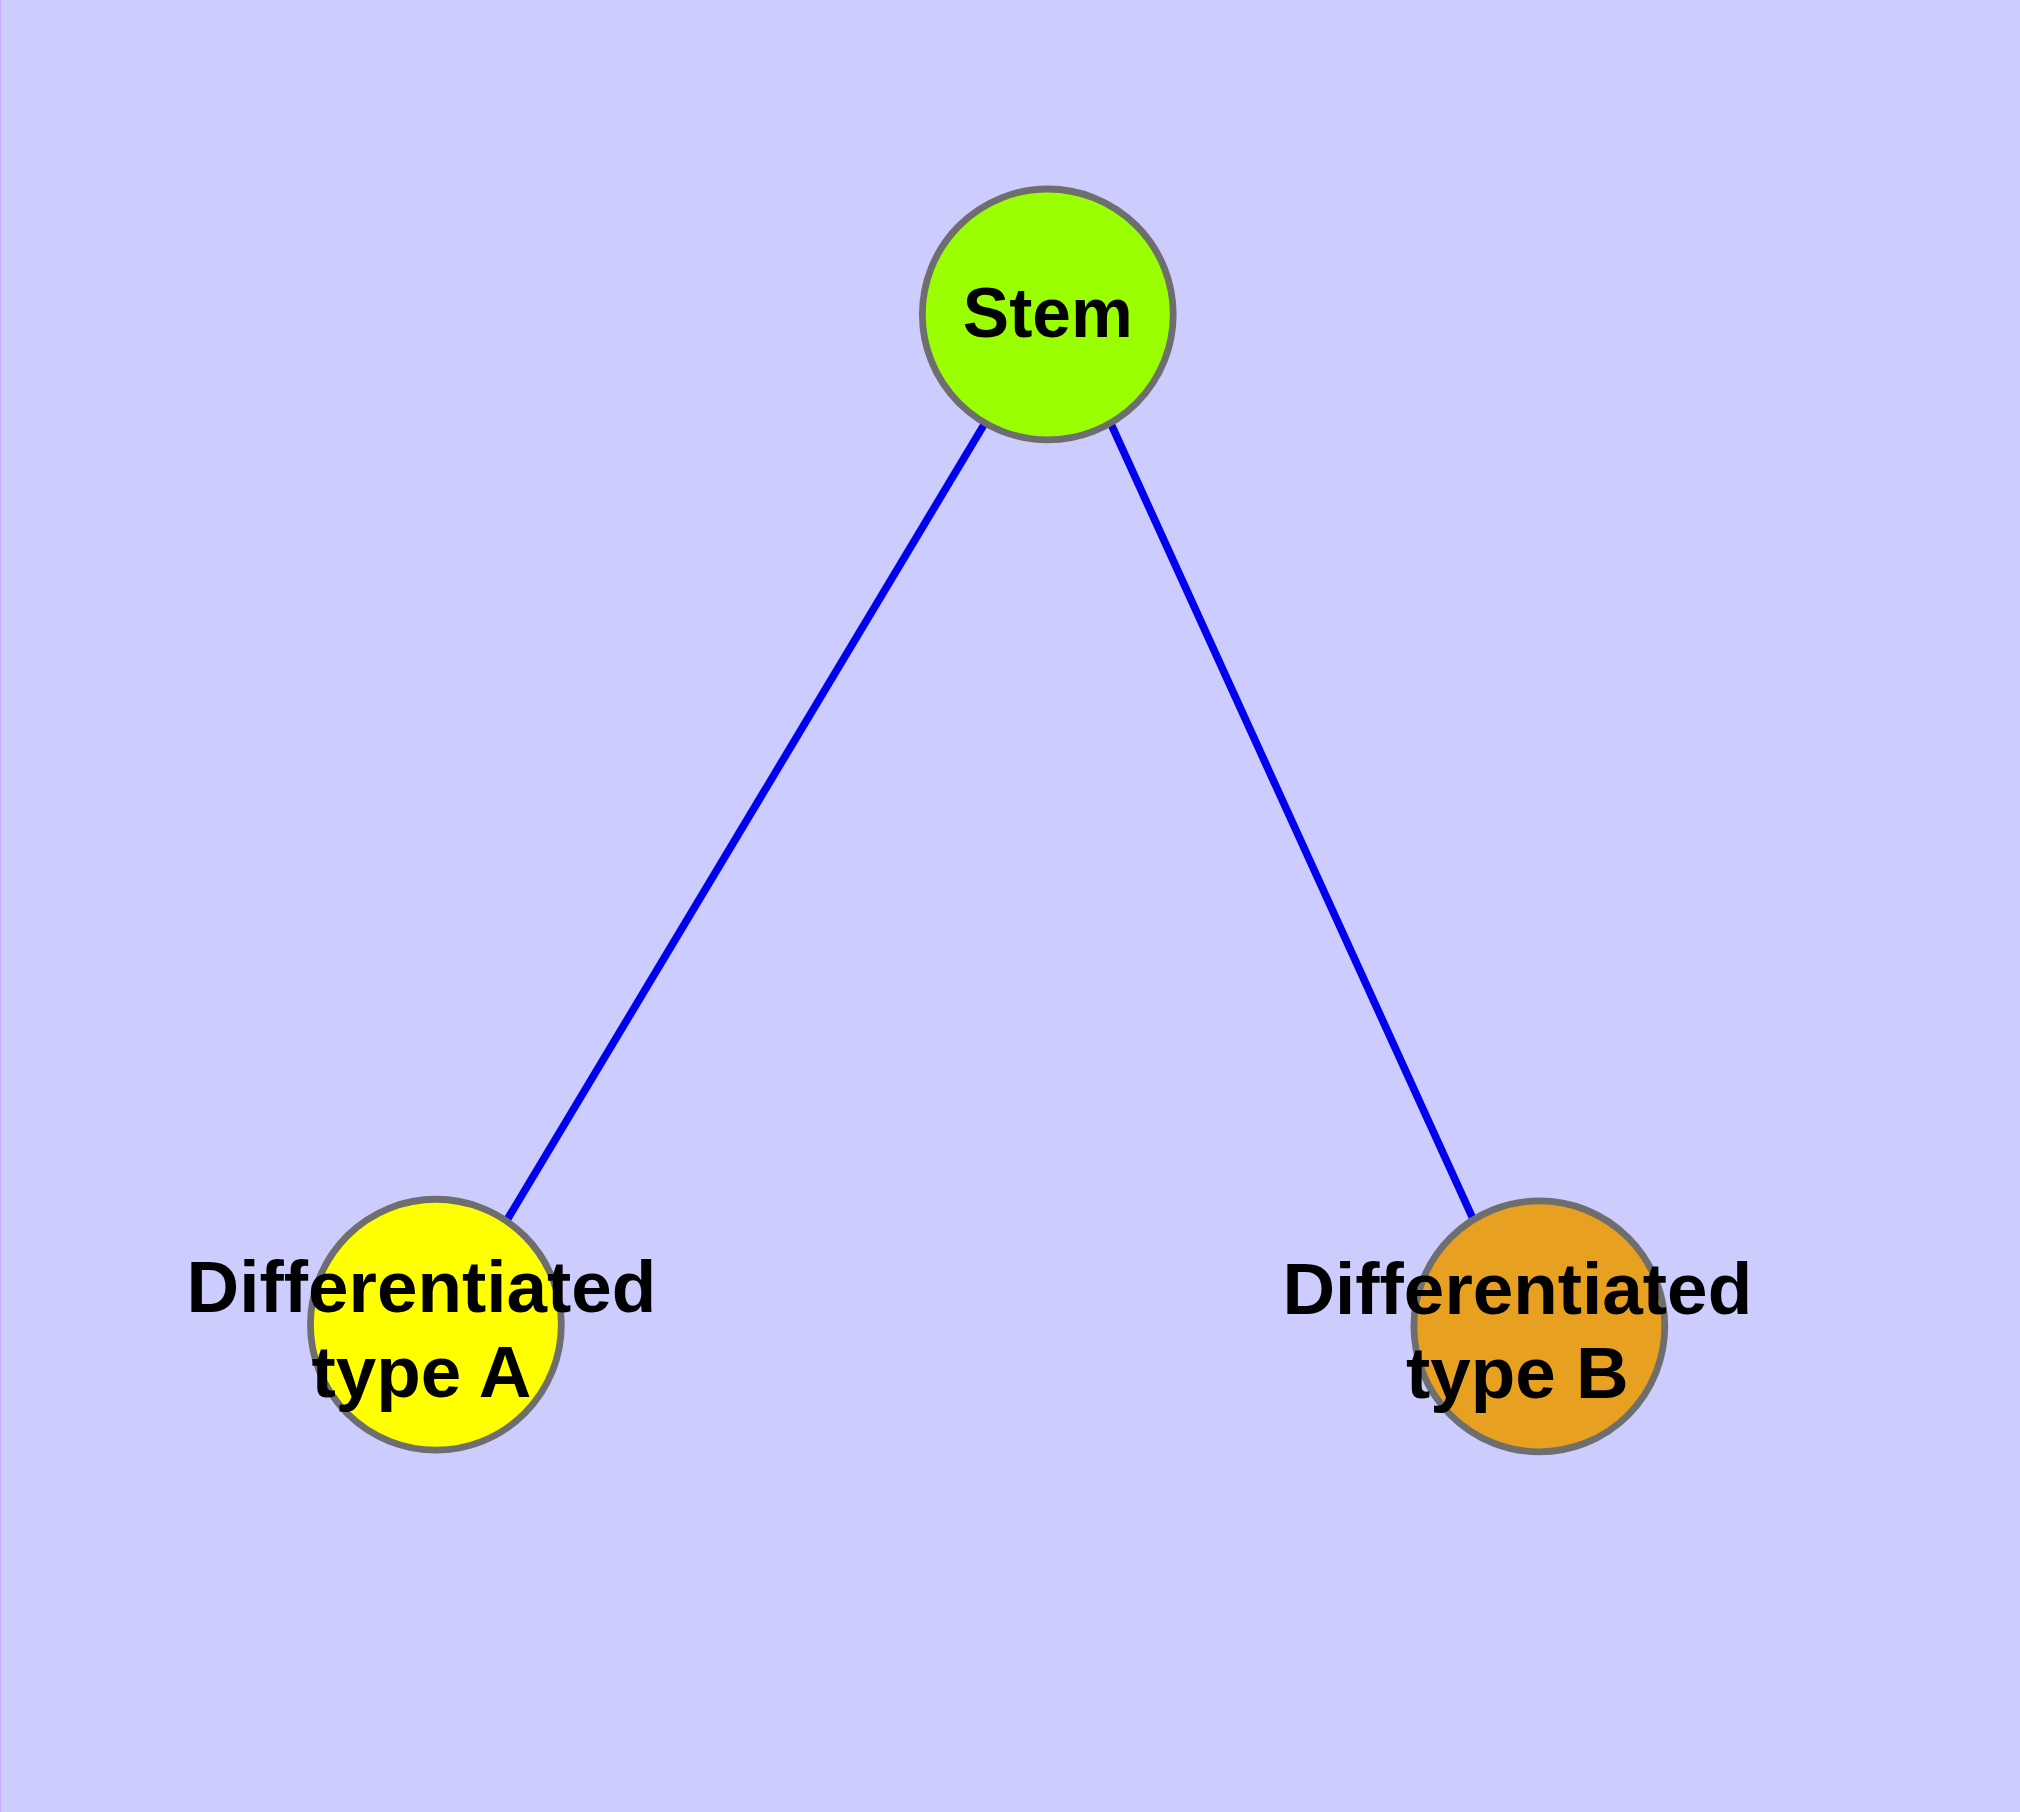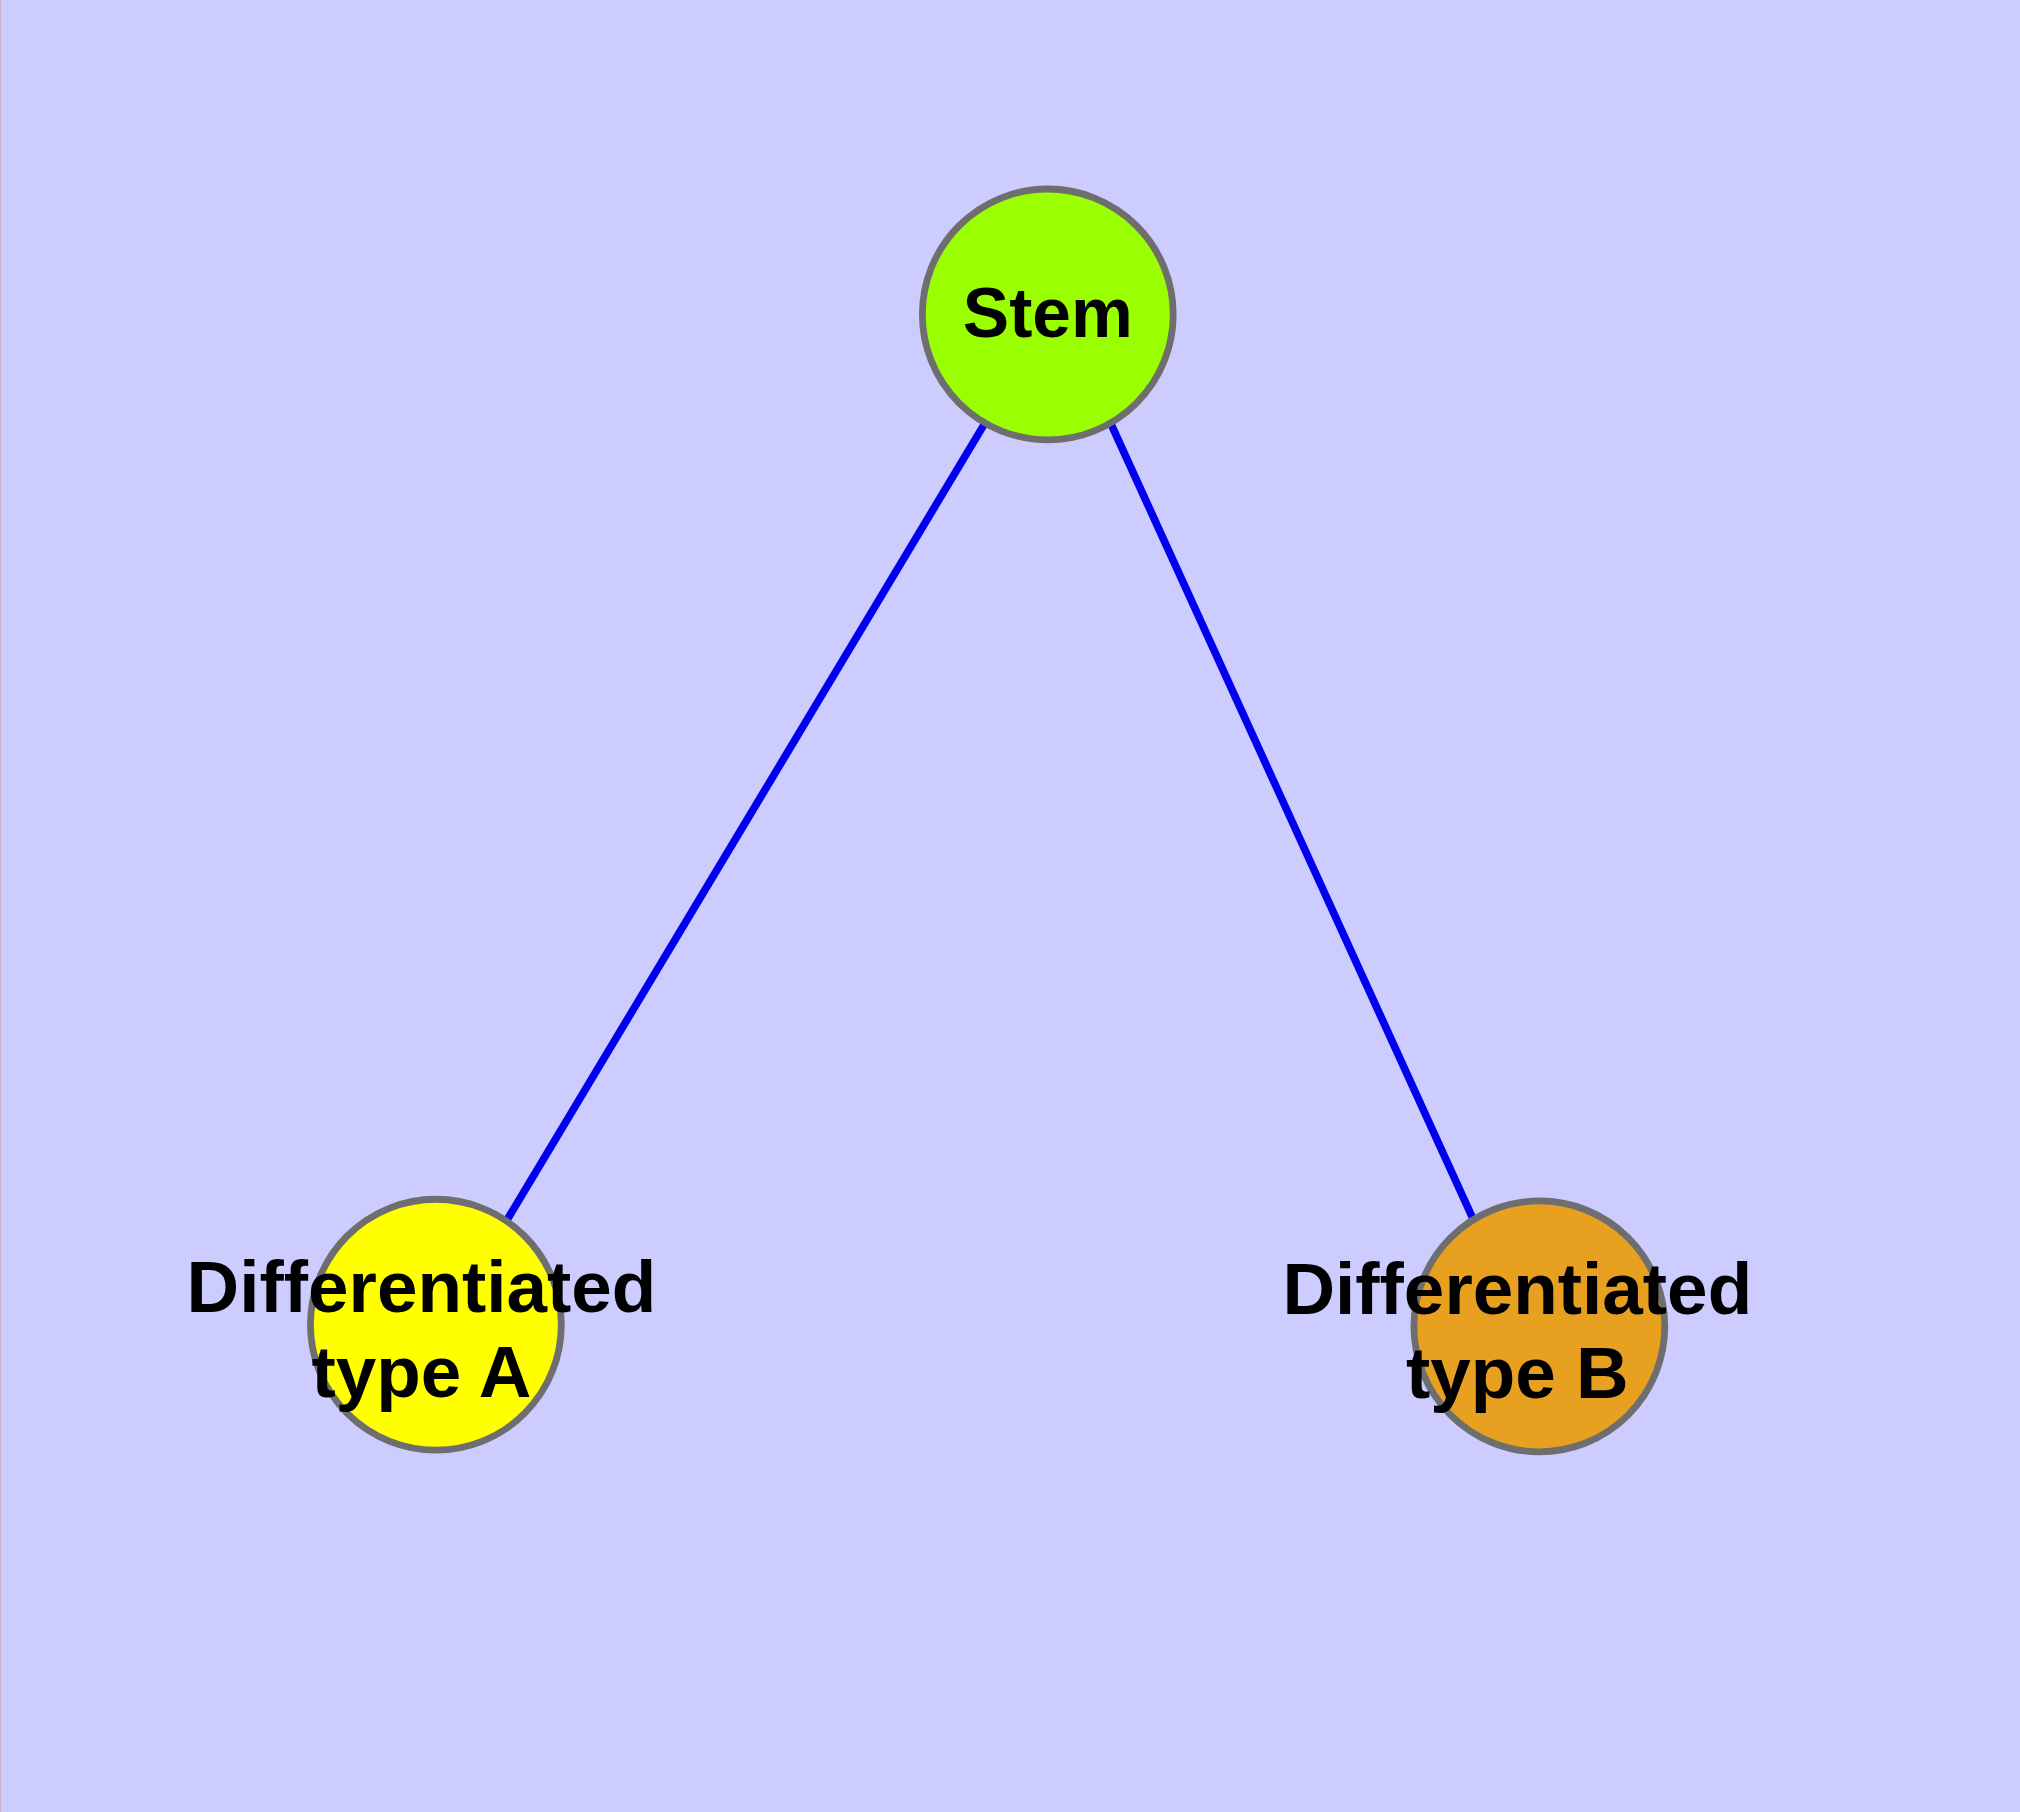--- a/index.html
+++ b/index.html
@@ -5,21 +5,21 @@
 <style>
   html, body {
     margin: 0;
     padding: 0;
     background: #ccccff;
   }
   #canvas {
     position: relative;
     width: 2021px;
     height: 1812px;
-    background: #ef4444;
+    background: #d946ef;
     overflow: hidden;
     font-family: "Liberation Sans", "DejaVu Sans", sans-serif;
   }
   #graph-svg {
     position: absolute;
     left: 0;
     top: 0;
     width: 2021px;
     height: 1812px;
     display: block;

